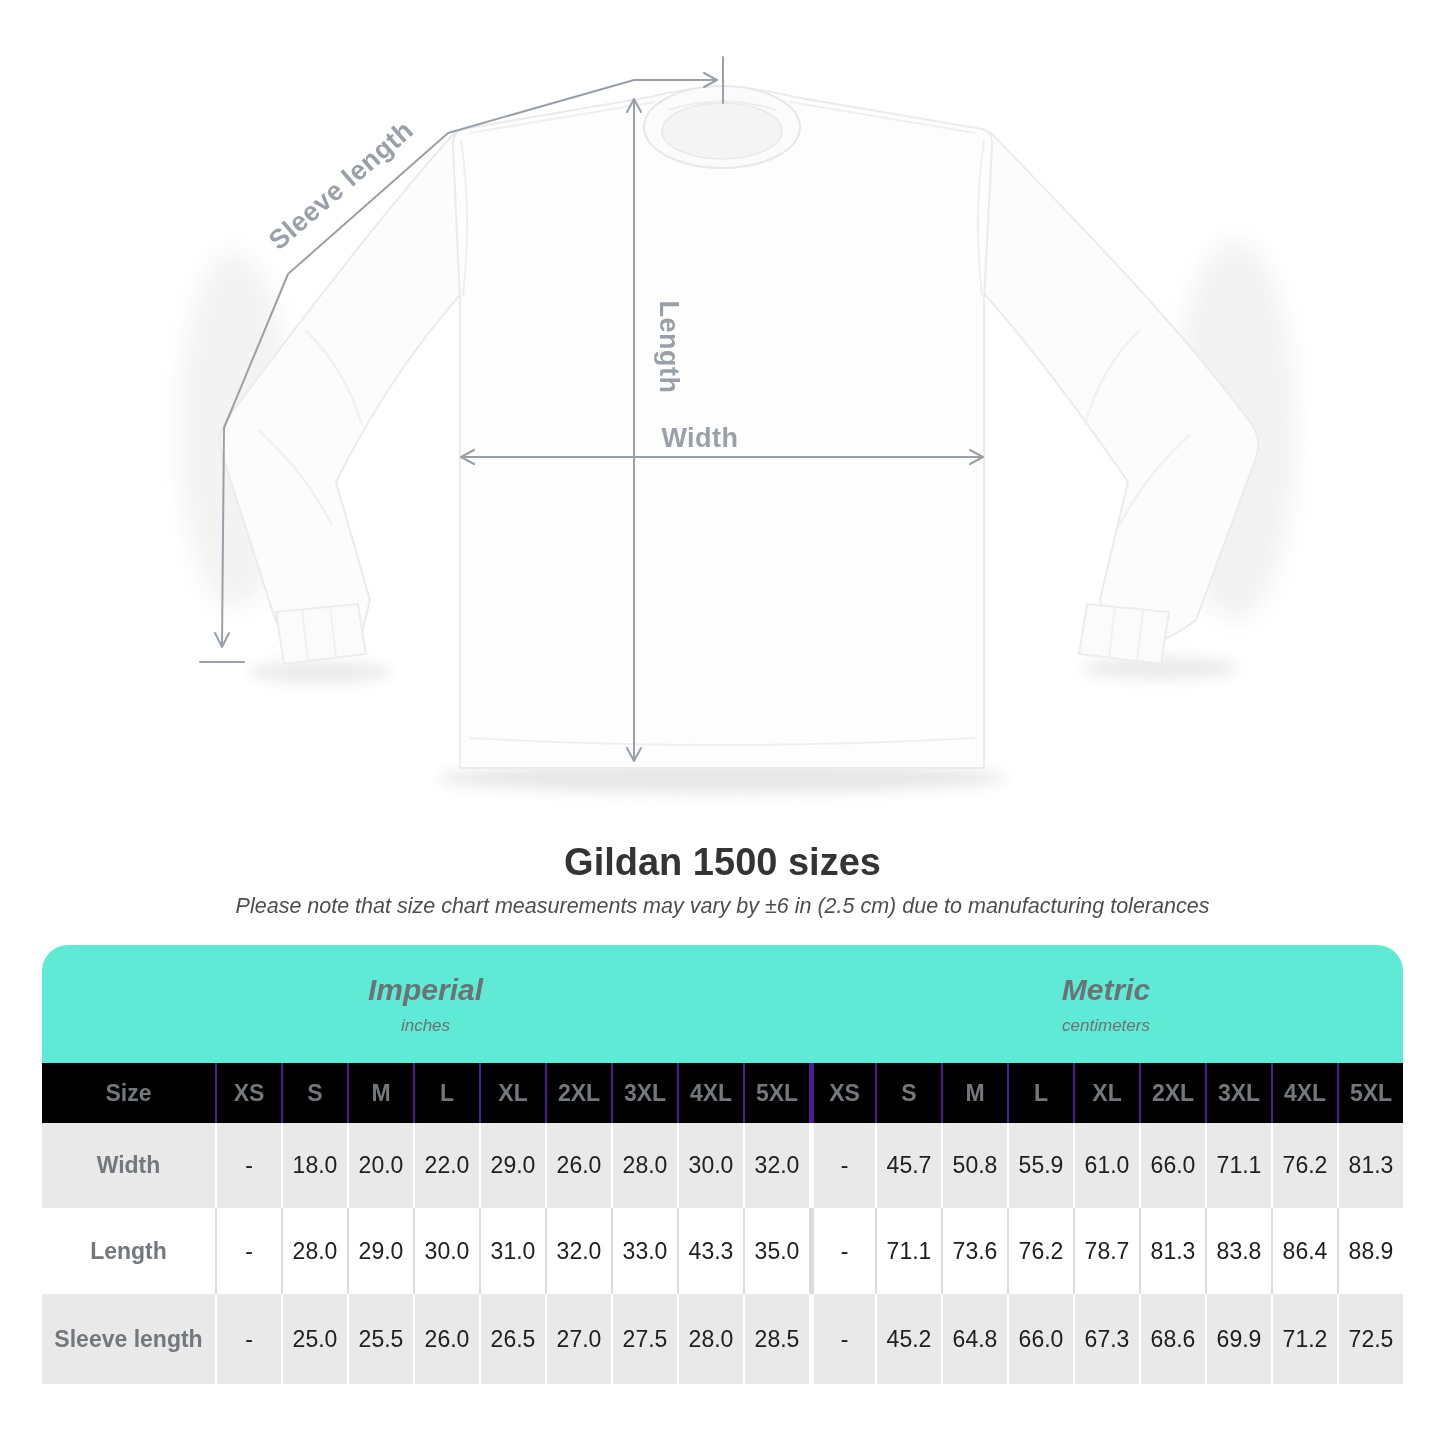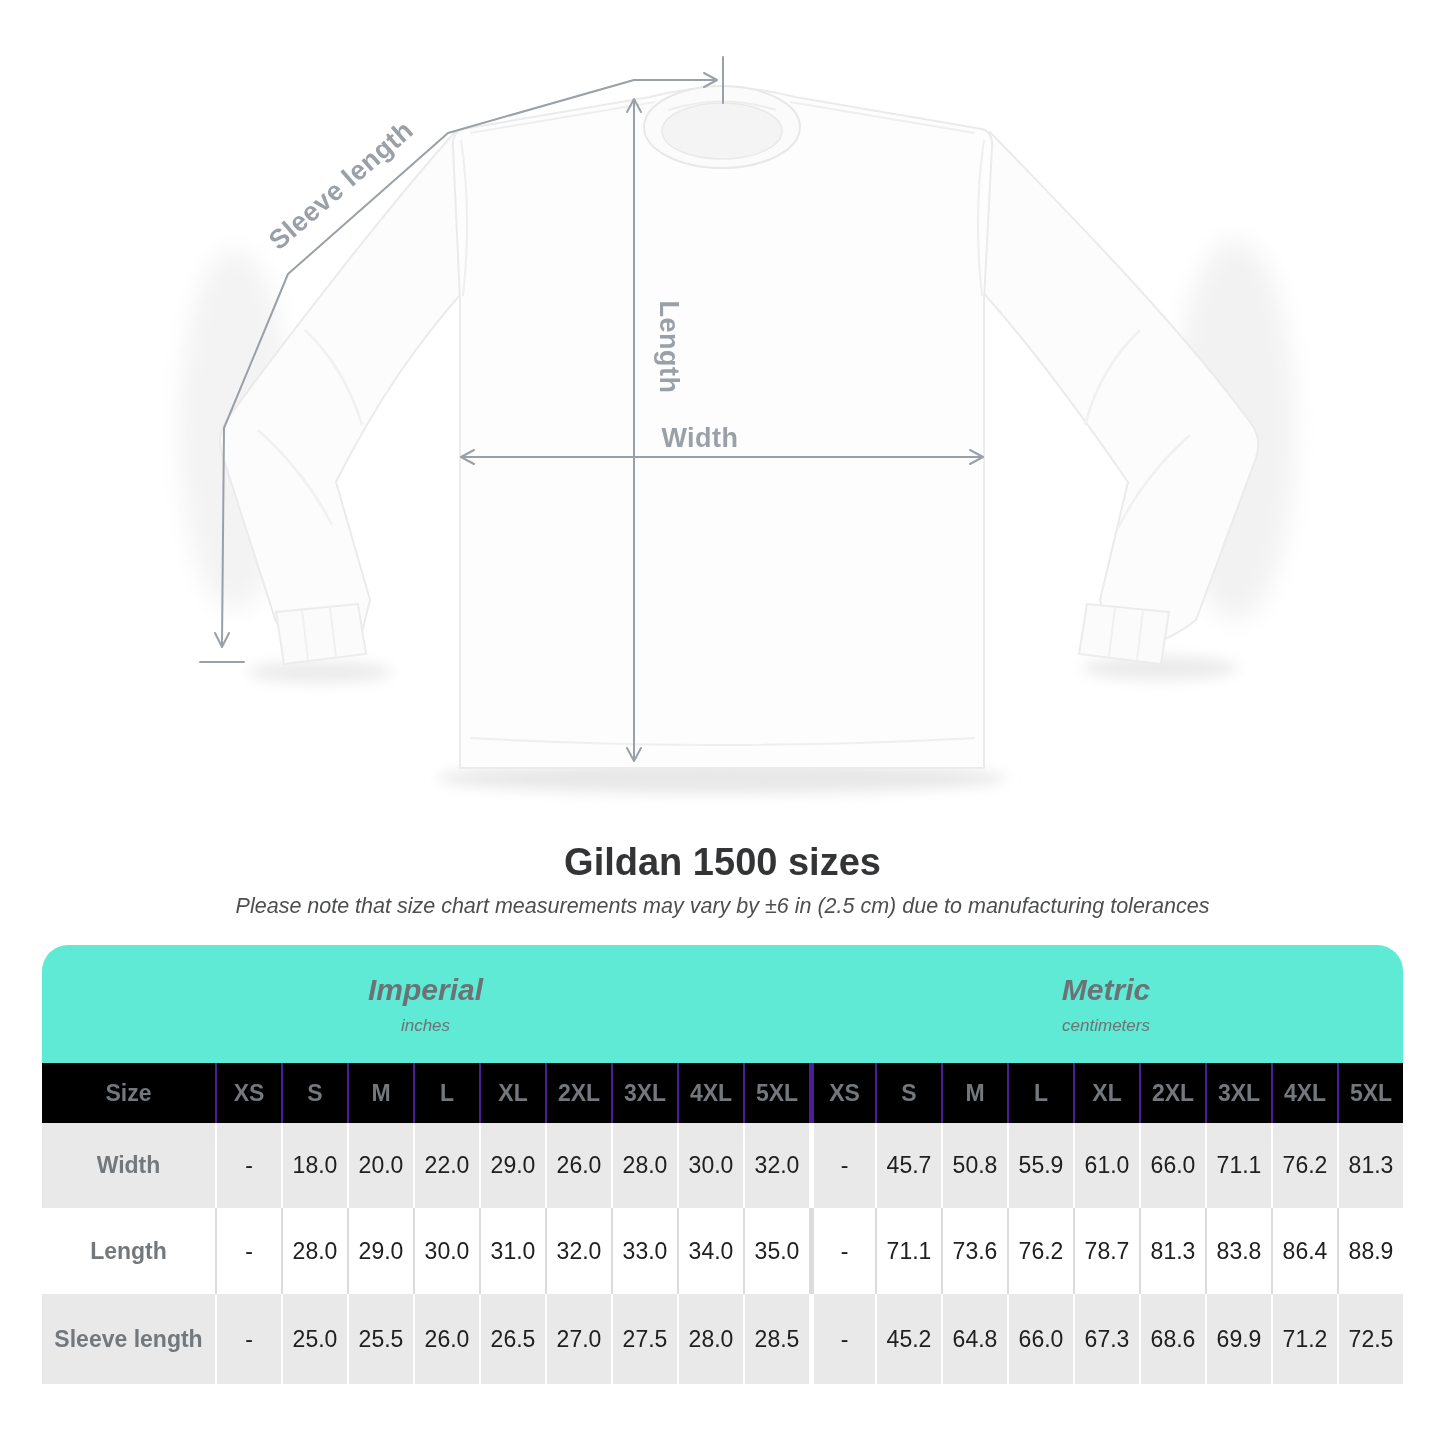--- a/index.html
+++ b/index.html
@@ -196,21 +196,21 @@
 
   <div class="tr row-l">
     <div class="labcell">Length</div>
     <div class="vcell">-</div>
     <div class="vcell">28.0</div>
     <div class="vcell">29.0</div>
     <div class="vcell">30.0</div>
     <div class="vcell">31.0</div>
     <div class="vcell">32.0</div>
     <div class="vcell">33.0</div>
-    <div class="vcell">34.0</div>
+    <div class="vcell">43.3</div>
     <div class="vcell">35.0</div>
     <div class="vcell">-</div>
     <div class="vcell">71.1</div>
     <div class="vcell">73.6</div>
     <div class="vcell">76.2</div>
     <div class="vcell">78.7</div>
     <div class="vcell">81.3</div>
     <div class="vcell">83.8</div>
     <div class="vcell">86.4</div>
     <div class="vcell">88.9</div>

